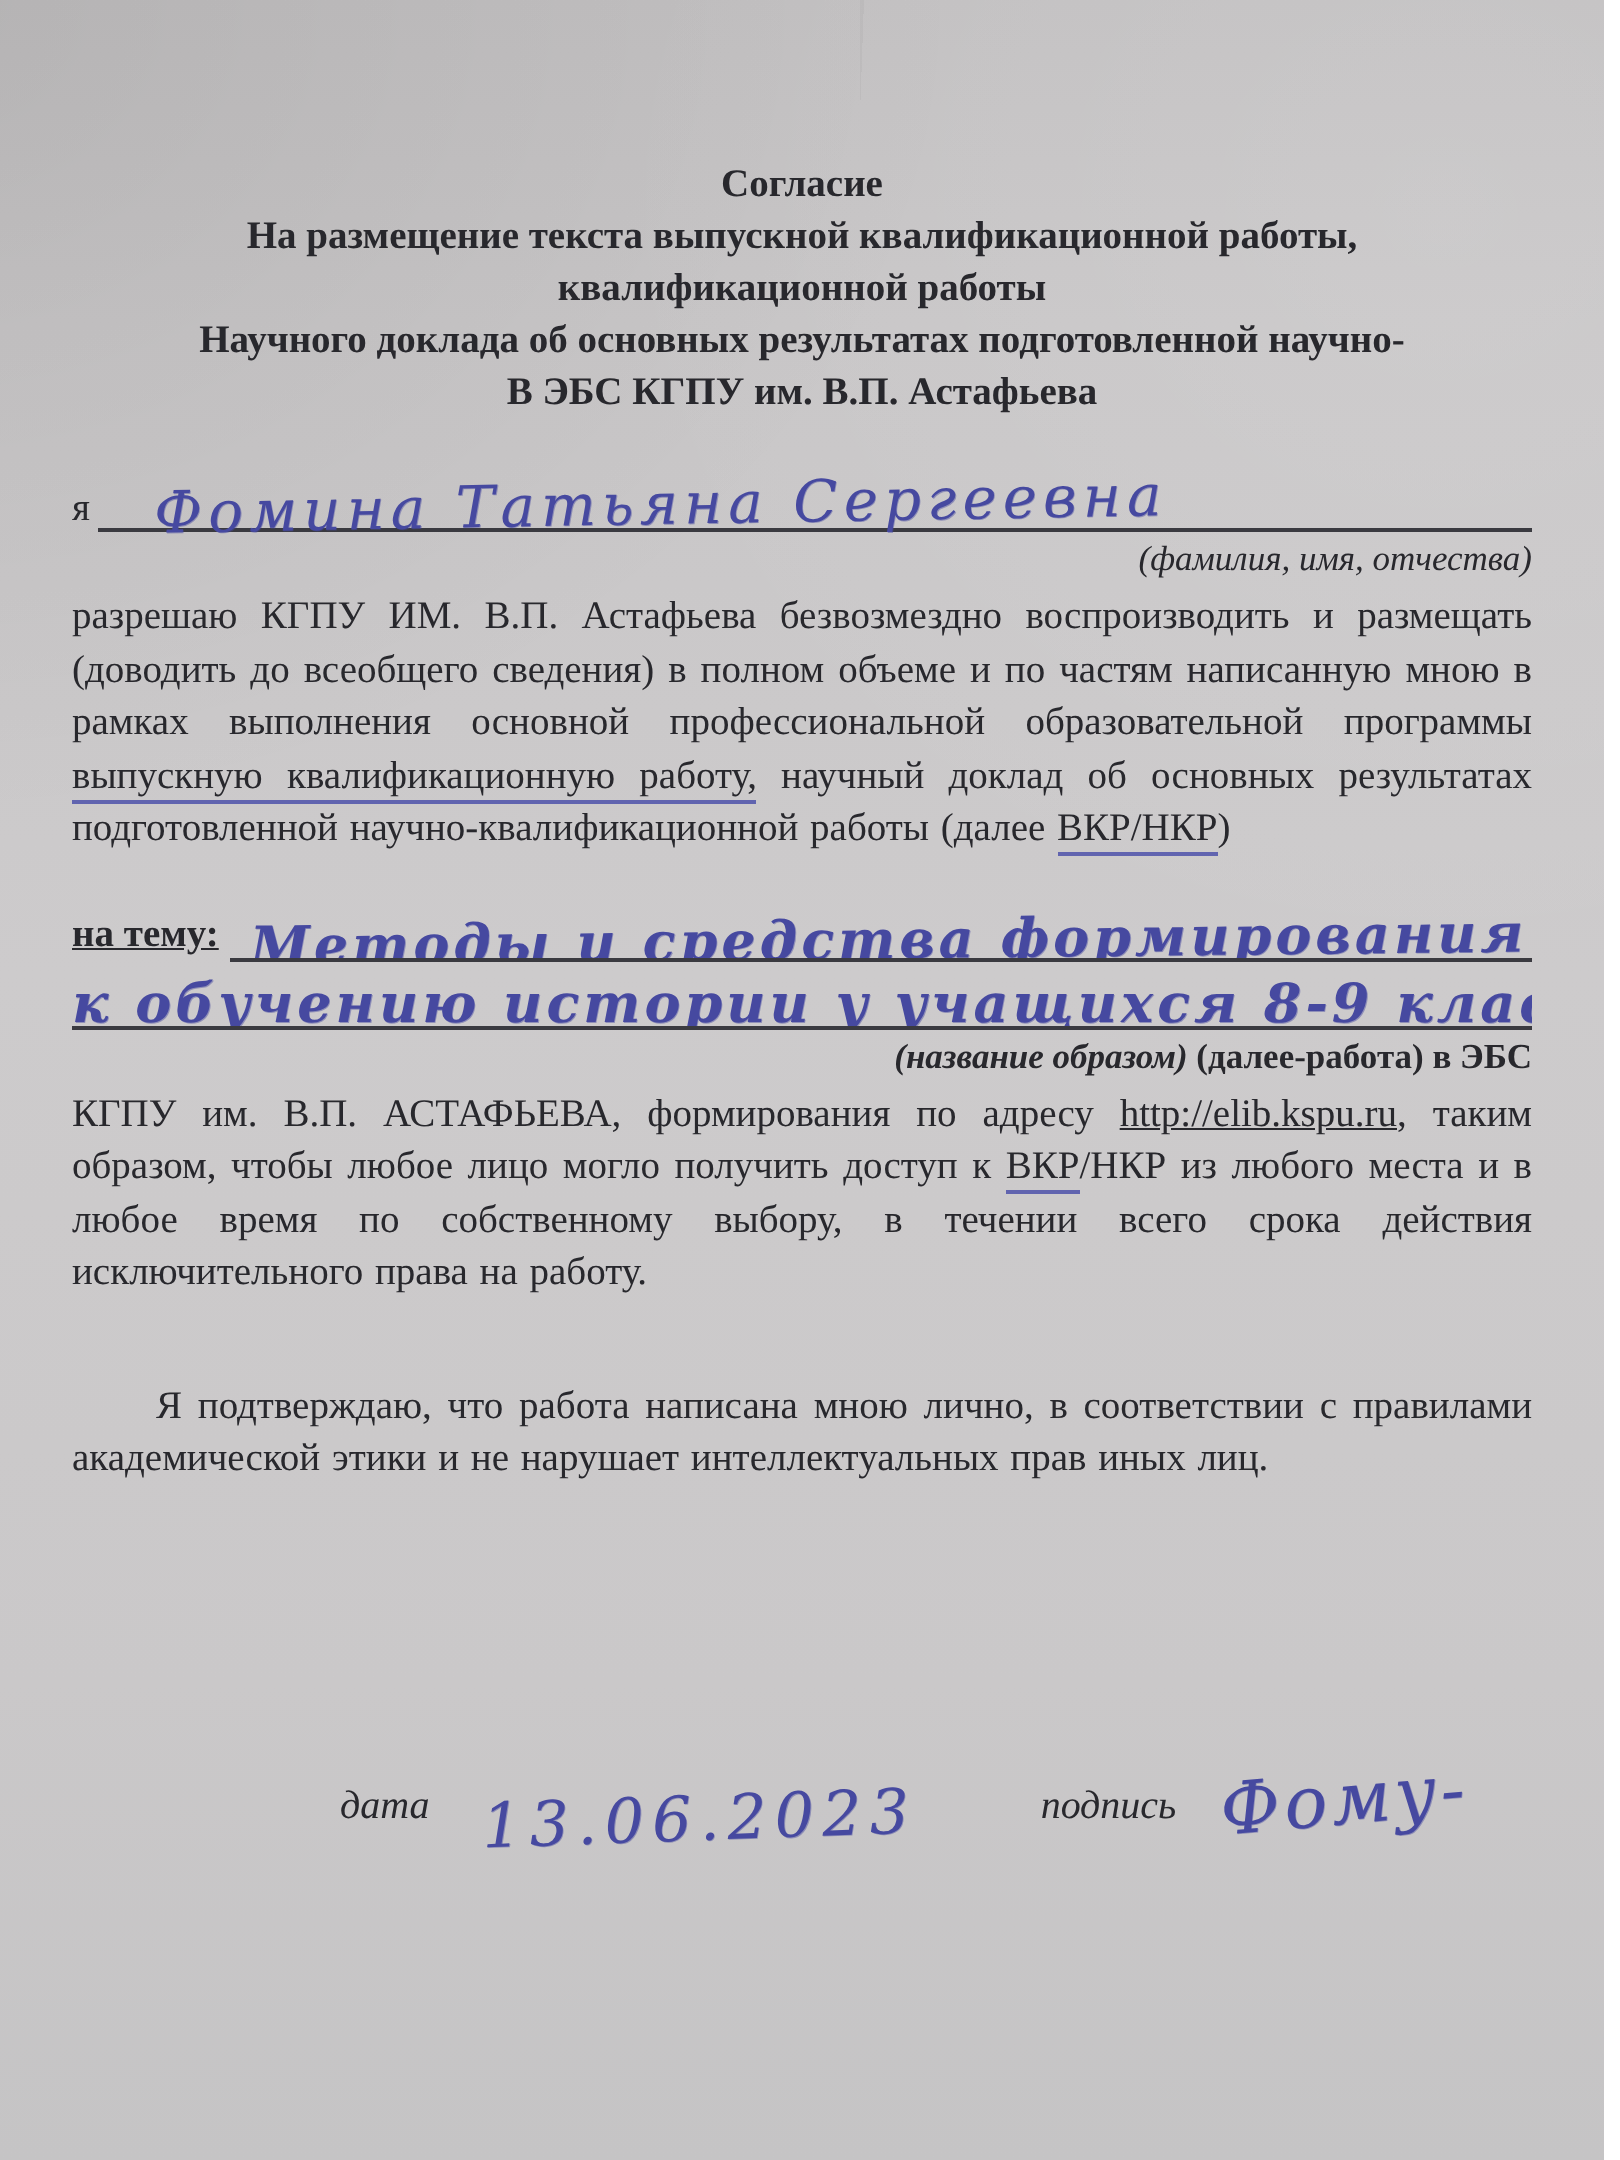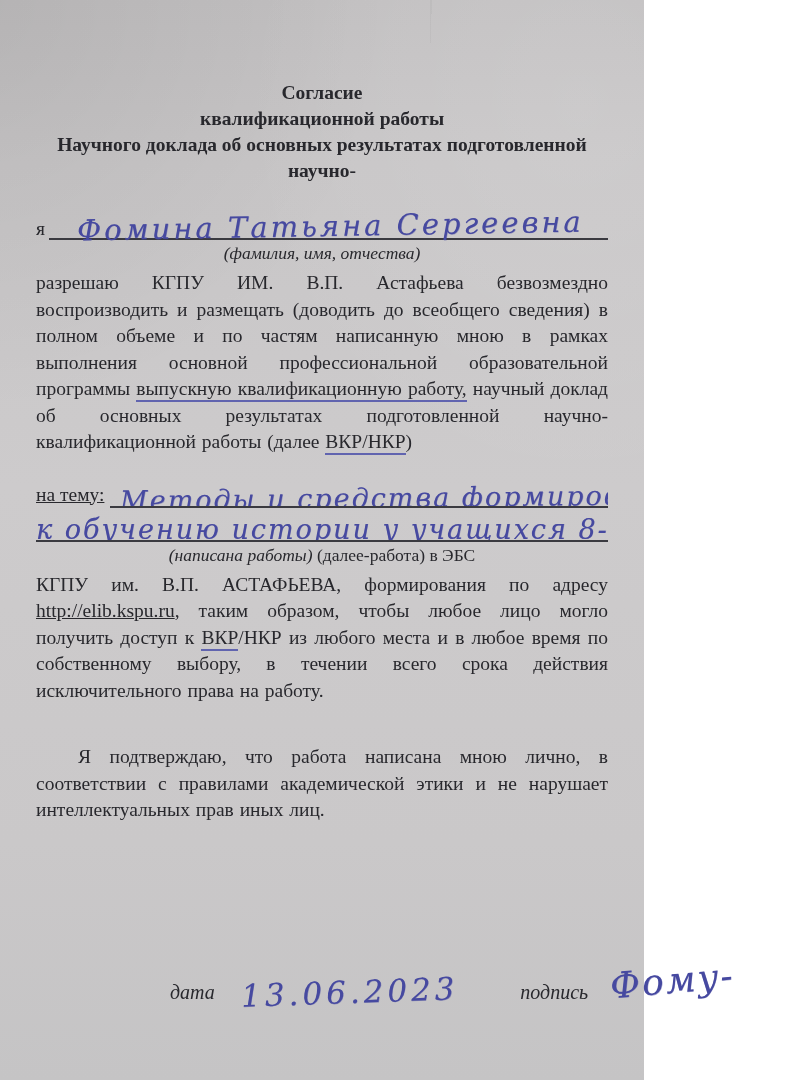--- a/index.html
+++ b/index.html
@@ -3,21 +3,21 @@
 <meta charset="utf-8">
 <style>
   * { margin: 0; padding: 0; box-sizing: border-box; }
   html, body { width: 810px; height: 1080px; overflow: hidden; }
   body {
     font-family: "Liberation Serif", "DejaVu Serif", serif;
     color: #28282d;
   }
   .paper {
     position: relative;
-    width: 644px;
+    width: 802px;
     height: 1080px;
     background:
       radial-gradient(90% 60% at 90% 10%, rgba(255,255,255,0.10), rgba(255,255,255,0) 60%),
       radial-gradient(120% 70% at -5% 0%, rgba(0,0,0,0.07), rgba(0,0,0,0) 55%),
       linear-gradient(92deg, rgba(0,0,0,0.035) 0 2px, rgba(0,0,0,0) 2px) 430px 0 / 200px 100% no-repeat,
       linear-gradient(180deg, #c2c0c1 0%, #c8c6c7 15%, #cdcbcc 45%, #cac8c9 78%, #c5c4c5 100%);
     padding: 80px 36px 0 36px;
   }
   .printed { color: #28282d; }
   .header { text-align: center; font-weight: bold; font-size: 19.5px; line-height: 26px; }
@@ -55,27 +55,27 @@
     align-items: center;
   }
   .name-hand {
     font-size: 29px;
     letter-spacing: 3px;
     transform: rotate(-1deg);
     position: relative;
     top: 5px;
   }
   .center-caption {
-    text-align: center;
+    text-align: right;
     font-size: 17.5px;
     margin-top: 3px;
     margin-bottom: 6px;
   }
   .italic { font-style: italic; }
-  .topic-block { margin-top: 16px; }
+  .topic-block { margin-top: 16px; font-weight: bold; }
   .topic-row1 {
     display: flex;
     align-items: flex-end;
     height: 36px;
     font-size: 19.5px;
   }
   .topic-label { text-decoration: underline; white-space: nowrap; padding-bottom: 2px; }
   .topic-line {
     flex: 1;
     border-bottom: 2px solid #3a3a40;
@@ -98,21 +98,21 @@
     position: relative;
     top: 6px;
   }
   .t1 { transform: rotate(-0.6deg); }
   .confirm-par {
     margin-top: 40px;
     text-indent: 42px;
   }
   .footer-row {
     display: flex;
-    align-items: center;
+    align-items: flex-start;
     margin-top: 148px;
     font-size: 20px;
   }
   .footer-label { font-style: italic; }
   .date-label { margin-left: 134px; }
   .date-hand {
     margin-left: 26px;
     font-size: 31px;
     letter-spacing: 4px;
     transform: rotate(-2deg);
@@ -127,22 +127,24 @@
     top: -12px;
   }
 </style>
 </head>
 <body>
 
 <div class="paper">
 
   <div class="header">
     <div>Согласие</div>
+    <div>На размещение текста выпускной квалификационной работы,</div>
     <div>квалификационной работы</div>
     <div>Научного доклада об основных результатах подготовленной научно-</div>
+    <div>В ЭБС КГПУ им. В.П. Астафьева</div>
   </div>
 
   <div class="name-row">
     <span class="printed">я</span>
     <span class="name-line">
       <span class="hand name-hand">Фомина Татьяна Сергеевна</span>
     </span>
   </div>
   <div class="center-caption italic">(фамилия, имя, отчества)</div>
 
@@ -151,21 +153,21 @@
   <div class="topic-block">
     <div class="topic-row1">
       <span class="topic-label printed">на тему:</span>
       <span class="topic-line">
         <span class="hand topic-hand t1">Методы и средства формирования мотивации</span>
       </span>
     </div>
     <div class="topic-row2">
       <span class="hand topic-hand">к обучению истории у учащихся 8-9 классов</span>
     </div>
-    <div class="center-caption"><span class="italic">(написана работы)</span><span> (далее-работа) в ЭБС</span></div>
+    <div class="center-caption"><span class="italic">(название образом)</span><span> (далее-работа) в ЭБС</span></div>
   </div>
 
   <p class="body-par"><span>КГПУ им. В.П. АСТАФЬЕВА, формирования по адресу </span><span class="url-underline">http://elib.kspu.ru</span><span>, таким образом, чтобы любое лицо могло получить доступ к </span><span class="pen-underline">ВКР</span><span>/НКР из любого места и в любое время по собственному выбору, в течении всего срока действия исключительного права на работу.</span></p>
 
   <p class="body-par confirm-par">Я подтверждаю, что работа написана мною лично, в соответствии с правилами академической этики и не нарушает интеллектуальных прав иных лиц.</p>
 
   <div class="footer-row">
     <span class="footer-label date-label">дата</span>
     <span class="hand date-hand">13.06.2023</span>
     <span class="footer-label sig-label">подпись</span>

